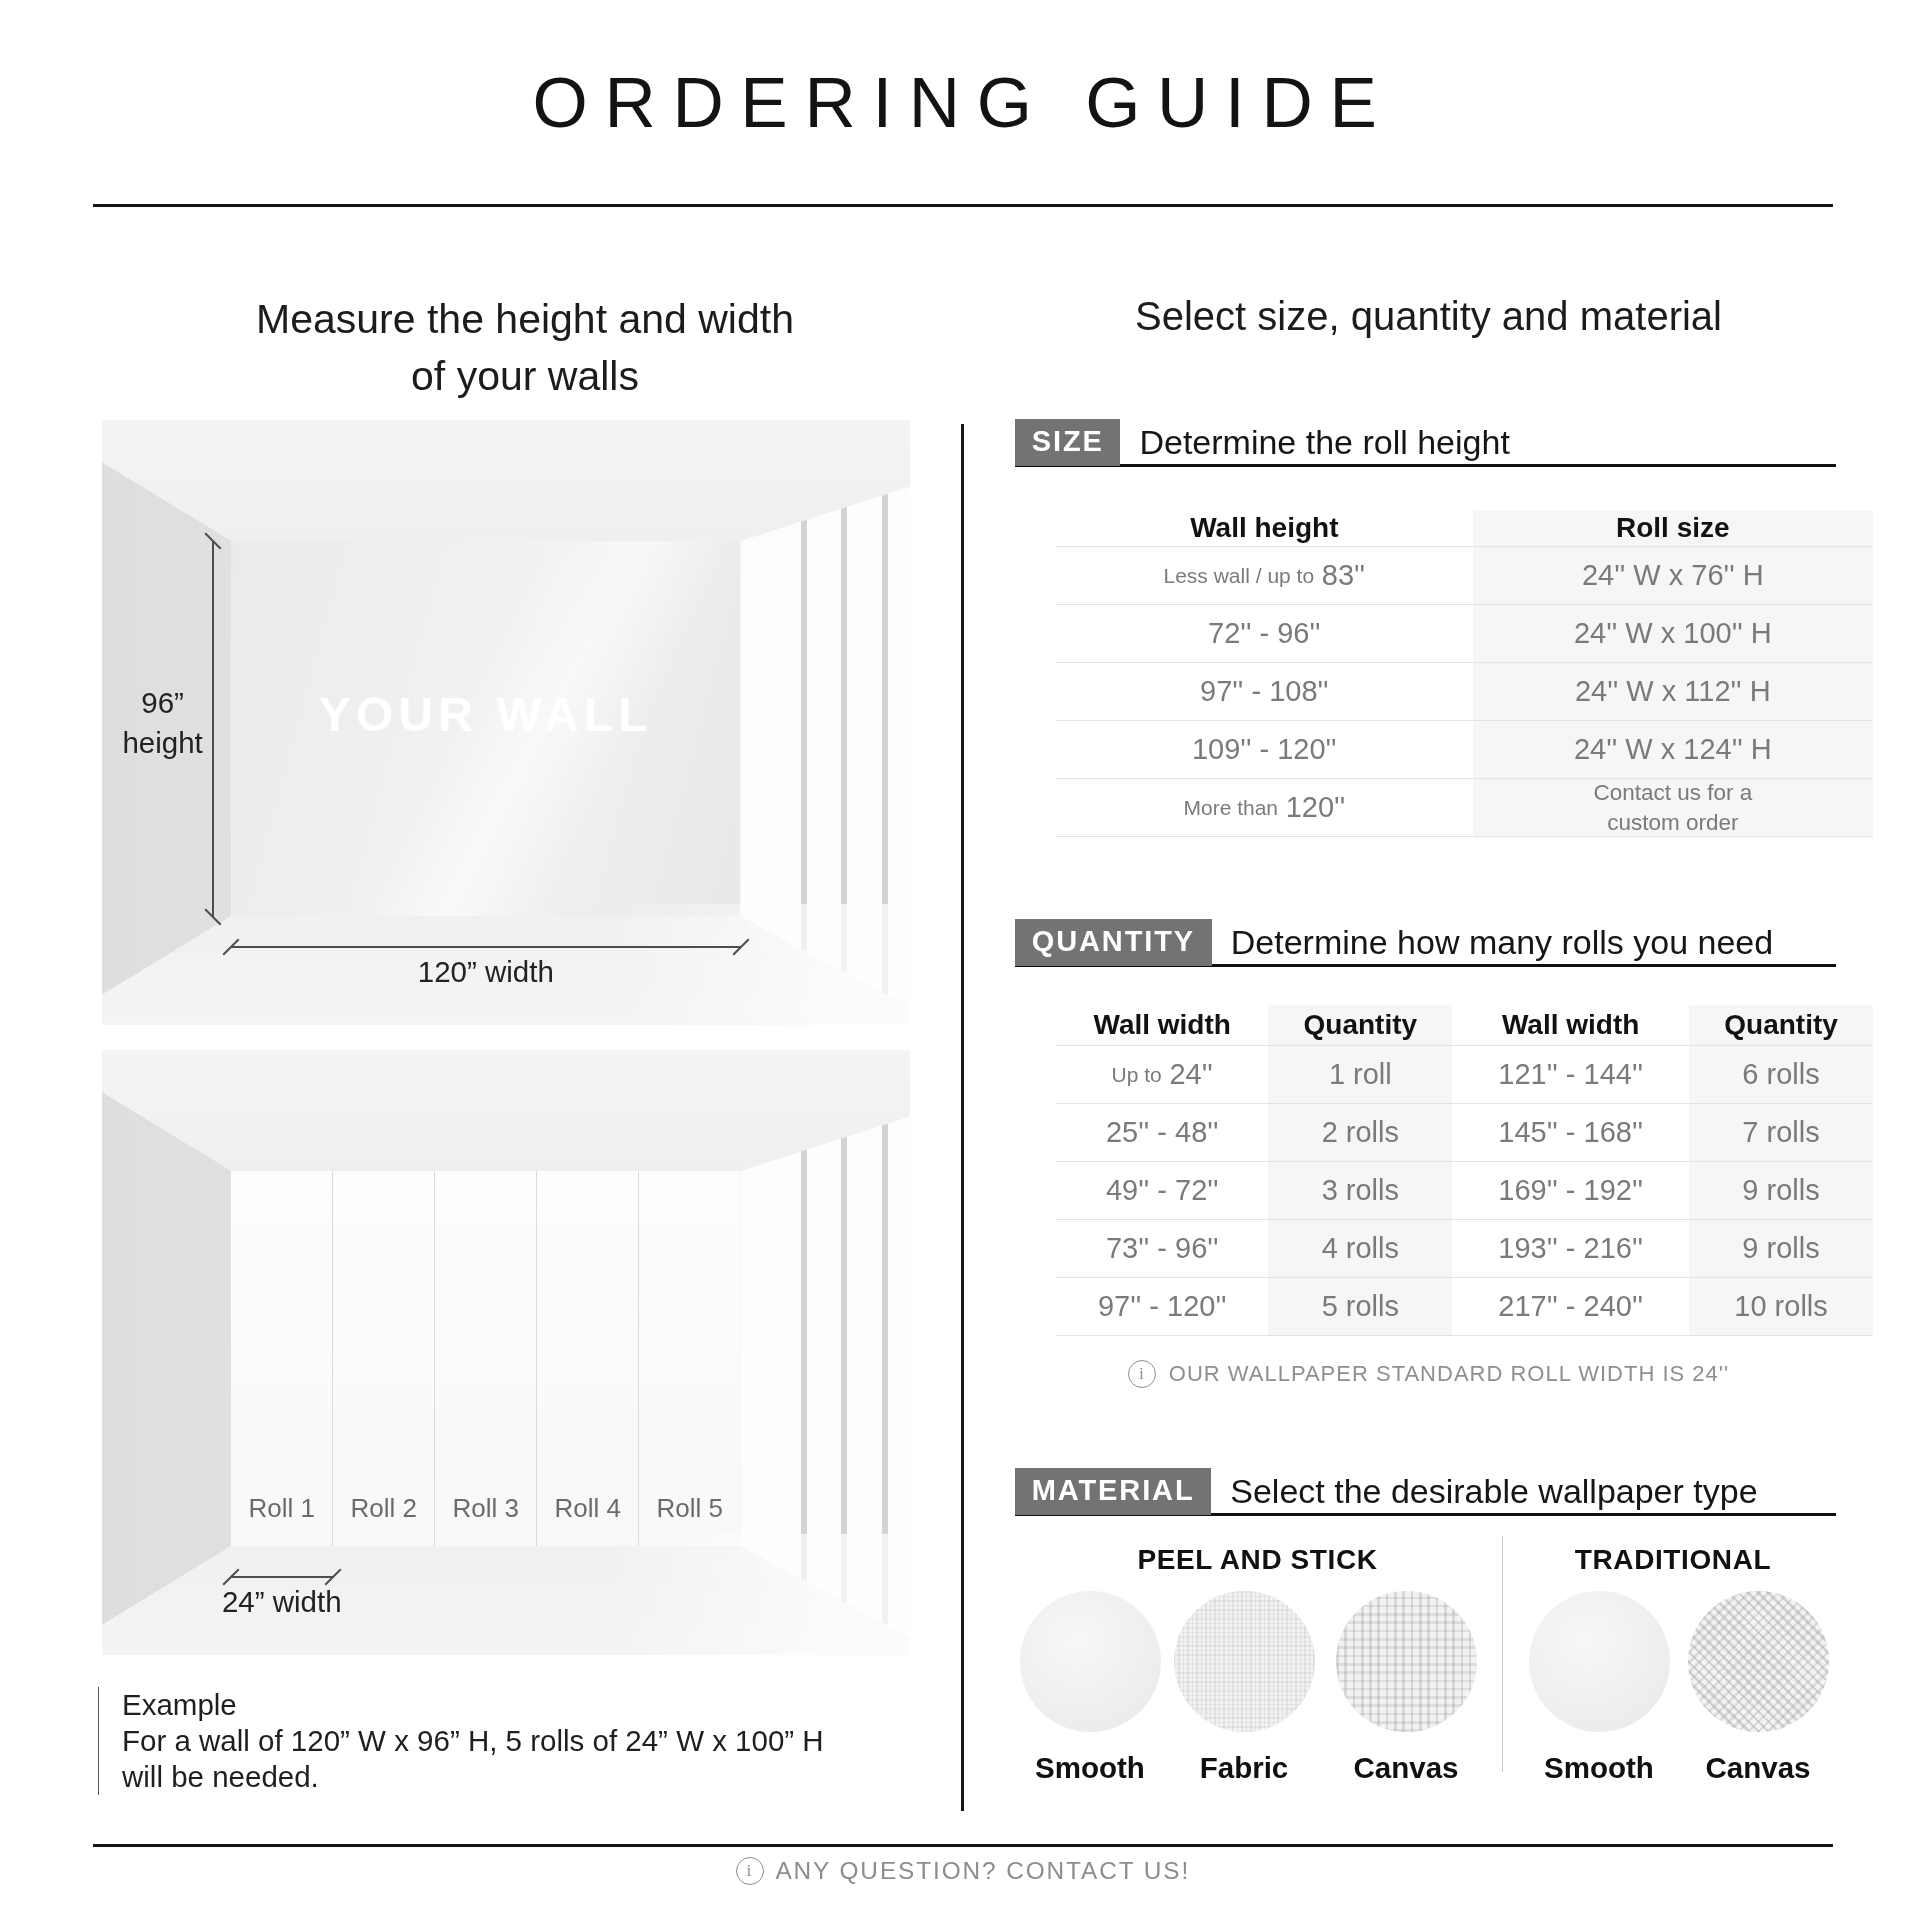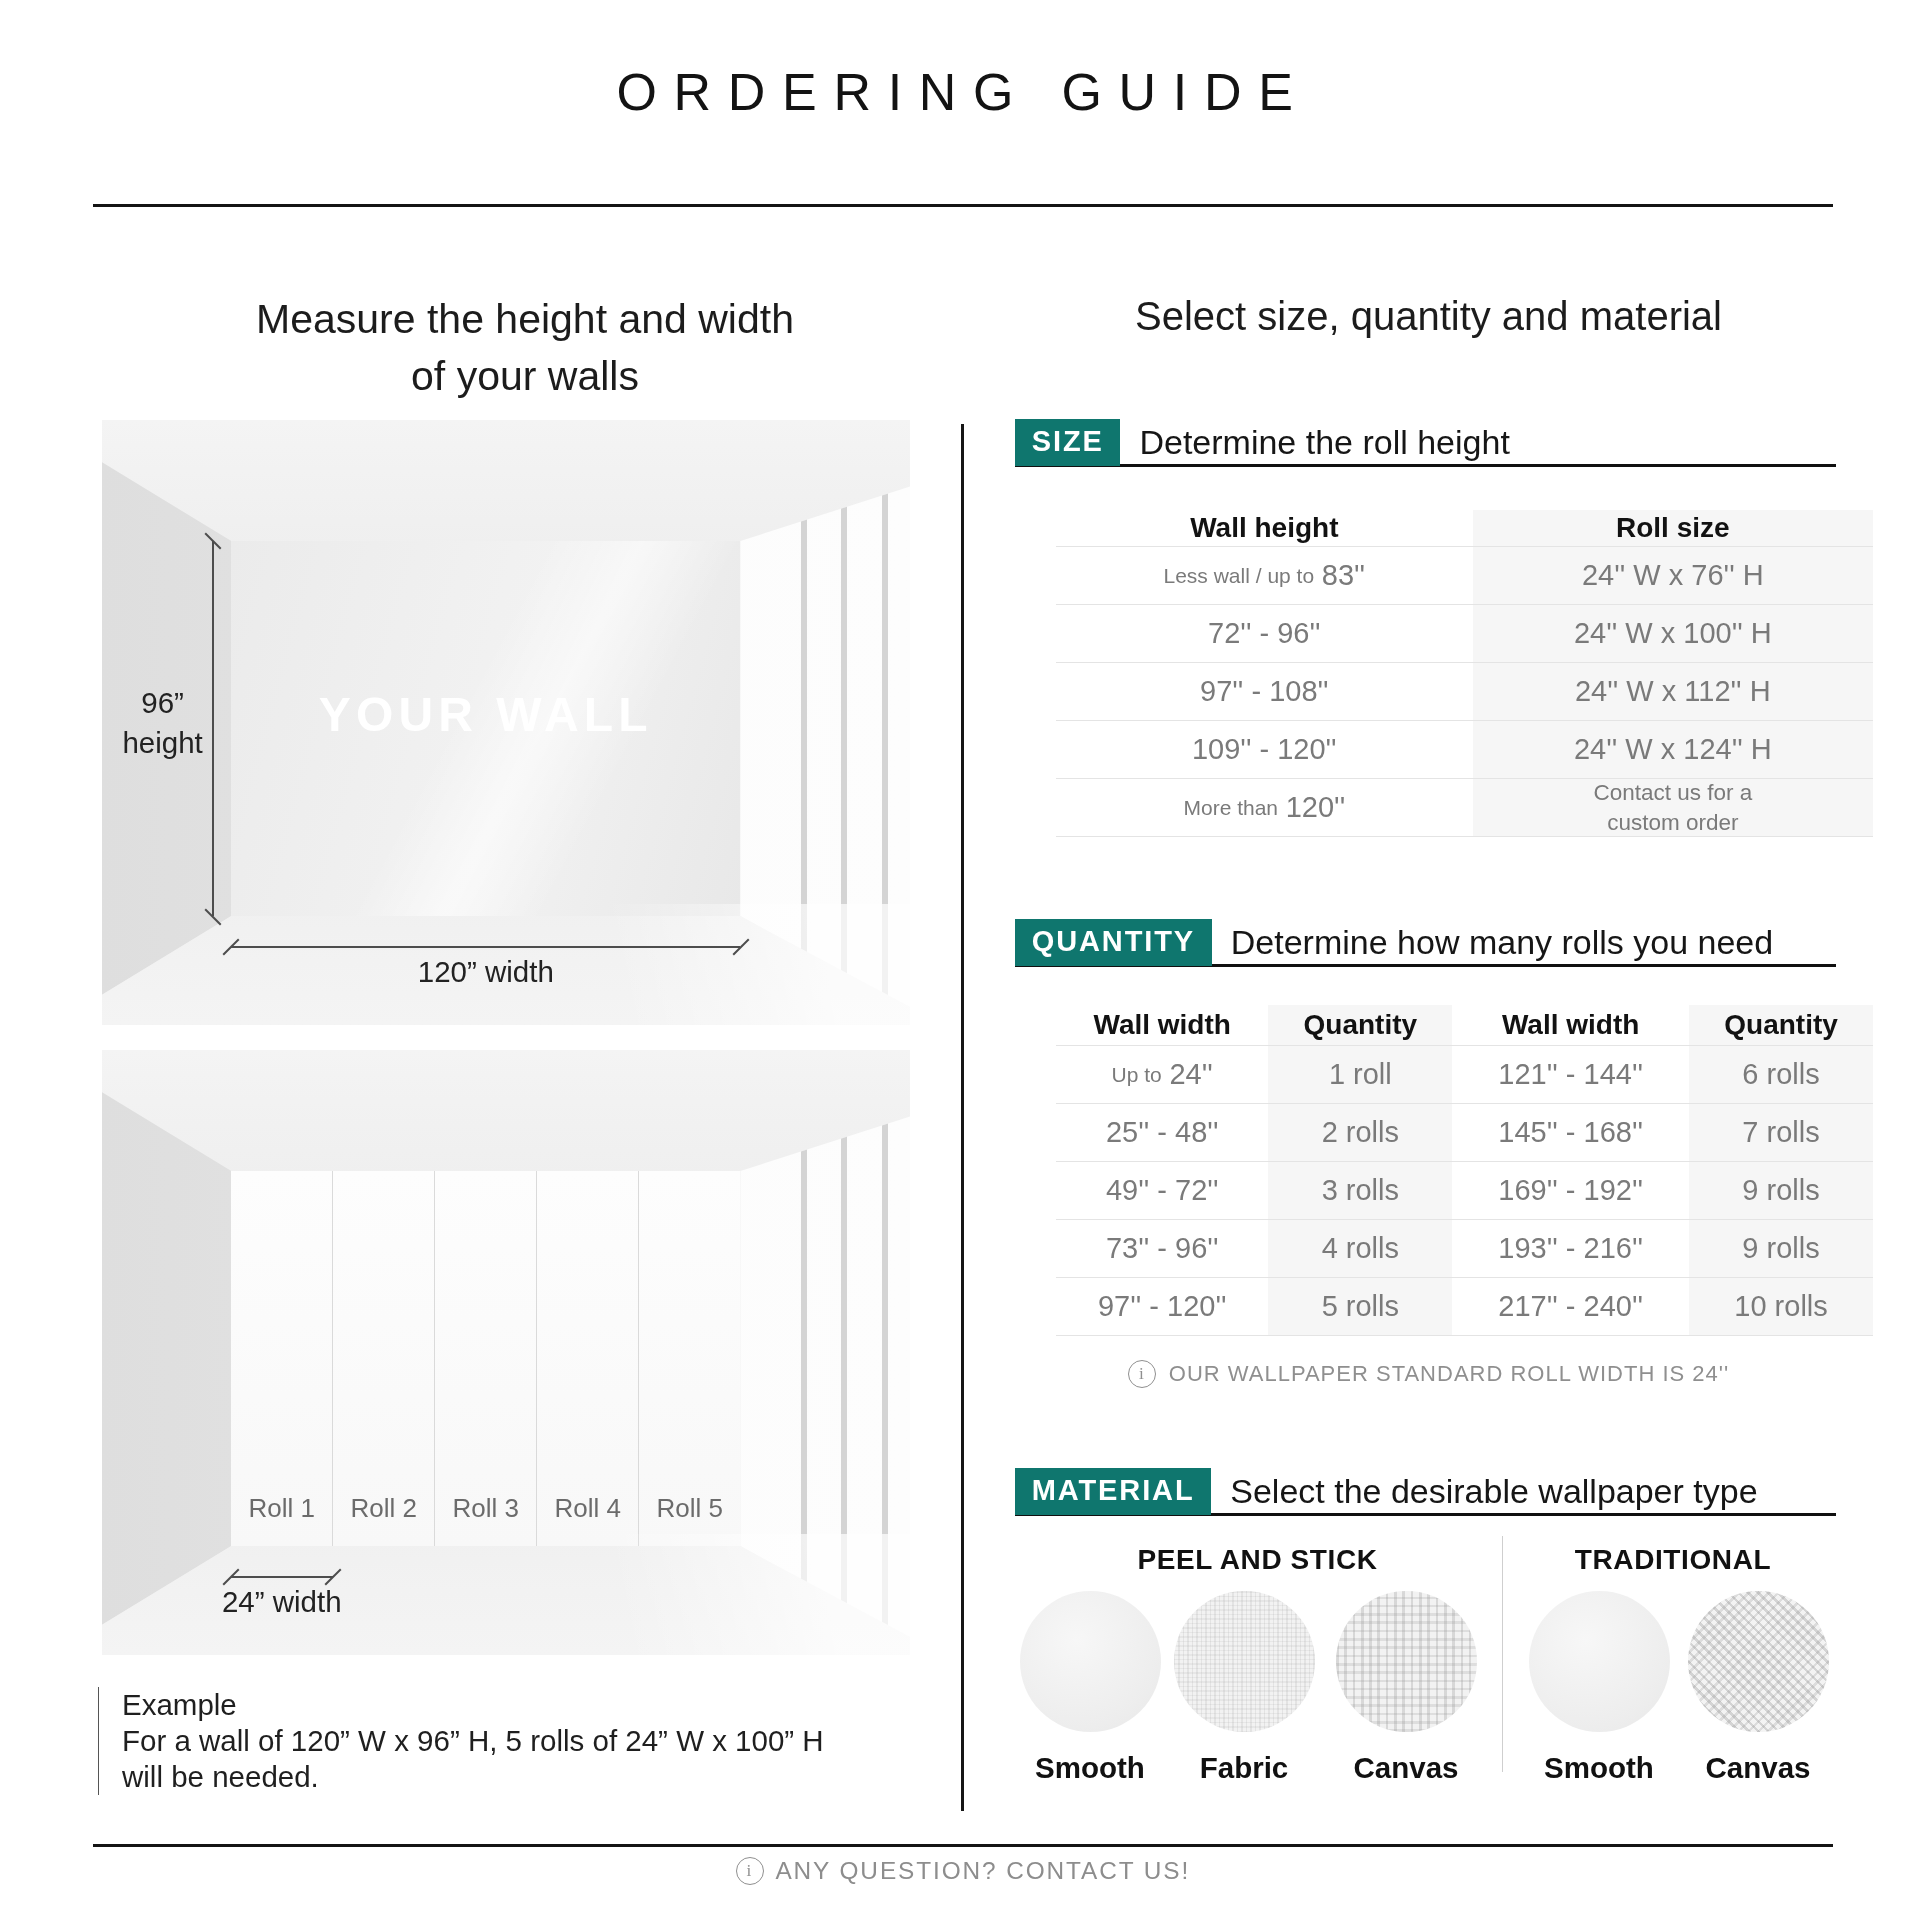--- a/index.html
+++ b/index.html
@@ -1,21 +1,21 @@
 <!DOCTYPE html>
 <html style="font-size:10.3px"><head>
 <meta charset="utf-8">
 <style>
   * { margin:0; padding:0; box-sizing:border-box; }
   html,body { width:1926px; height:1926px; background:#ffffff; overflow:hidden;
               font-family:"Liberation Sans", sans-serif; color:#141414; }
 
   
   .page-title { position:absolute; top:62px; left:0; width:1926px; text-align:center;
-                font-size:52px; font-weight:400; letter-spacing:16.7px; color:#131313; }
+                font-size:71px; font-weight:400; letter-spacing:16.7px; color:#131313; }
   .top-rule { position:absolute; left:93px; width:1740px; top:204px; height:3.2px; background:#141414; }
 
   
   .left-heading { position:absolute; left:93px; width:864px; top:282px; text-align:center;
                   font-size:41px; line-height:1.38; font-weight:400; color:#1c1c1c;margin-top:9px; }
   .right-heading { position:absolute; left:1020px; width:817px; top:294px; text-align:center;
                    font-size:40px; font-weight:400; color:#1c1c1c; }
 
   .center-divider { position:absolute; left:961px; top:424px; width:2.6px; height:1387px; background:#161616; }
 
@@ -66,21 +66,21 @@
                   font-size:29.5px; color:#222; }
 
   
   .example { position:absolute; left:98px; top:1687px; border-left:1.9px solid #555;
              padding-left:23px; font-size:29.5px; line-height:1.22; color:#1f1f1f; }
 
   
   .sec-head { position:absolute; left:1015px; width:821px; height:46px;
               border-bottom:3.2px solid #101010; display:flex; align-items:center; gap:19px; }
   .sec-head.h-size { top:421px; } .sec-head.h-qty { top:921px; } .sec-head.h-mat { top:1470px; }
-  .badge { background:#0f766e; color:#ffffff; font-size:29px; font-weight:600; letter-spacing:1.9px;
+  .badge { background:#737373; color:#ffffff; font-size:29px; font-weight:600; letter-spacing:1.9px;
            padding:8.3px 16.7px 9.6px; line-height:1; }
   .sec-sub { font-size:34px; font-weight:400; color:#161616; }
 
   
   .tbl { position:absolute; left:1056px; width:817px; display:flex; flex-direction:column;
          border-bottom:1.3px solid #e4e4e4; }
   .tbl-size { top:510px; } .tbl-qty { top:1005px; }
   .tr { display:flex; height:58px; }
   .tr + .tr { border-top:1.3px solid #e4e4e4; }
   .tr.head { height:36px; border-top:none; }

